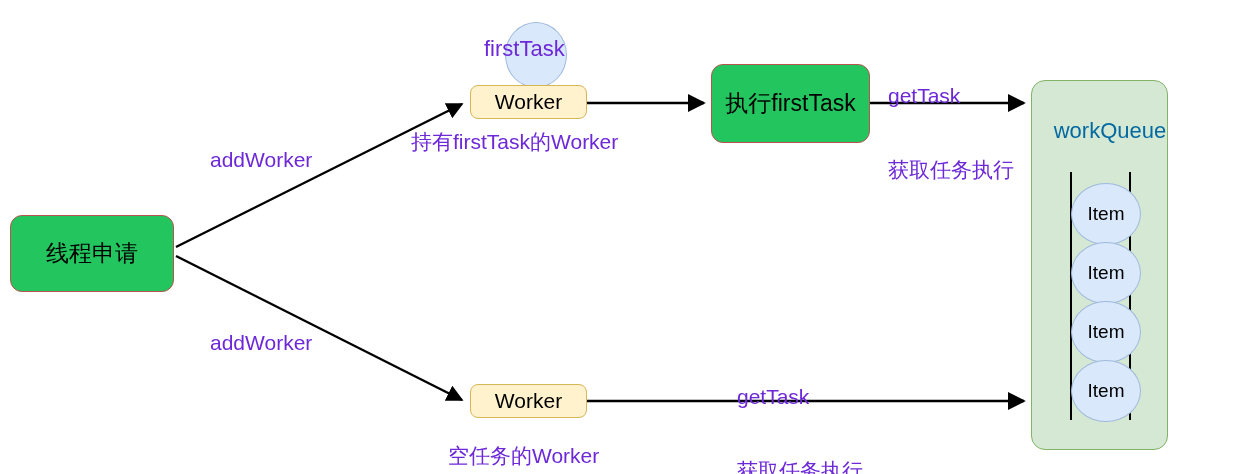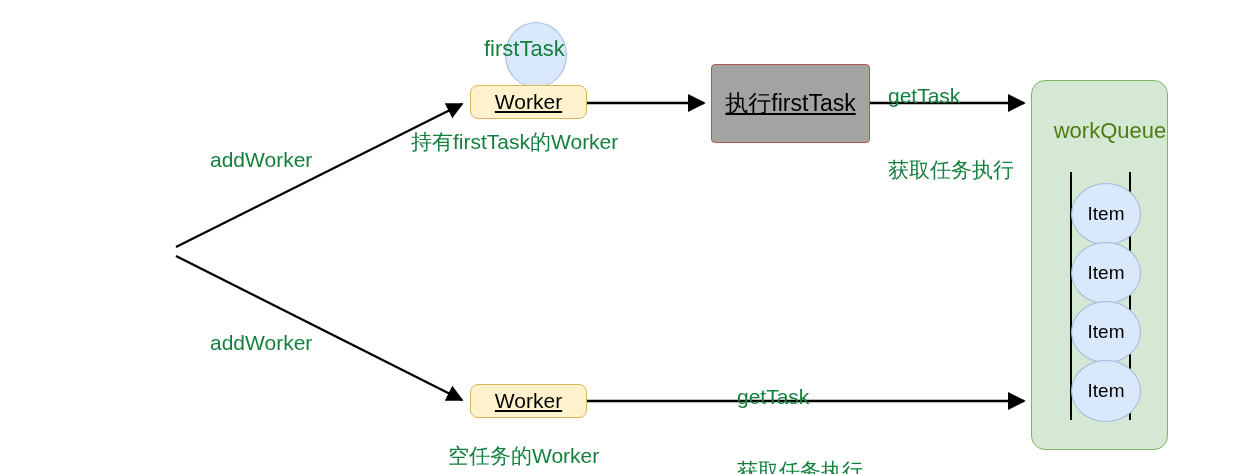--- a/index.html
+++ b/index.html
@@ -27,27 +27,26 @@
   }
 
   .node {
     position: absolute;
     box-sizing: border-box;
     display: flex;
     align-items: center;
     justify-content: center;
     text-align: center;
     line-height: 1.15;
-    text-decoration: underline;
   }
 
   .box-red {
-    background: #a3a3a3;
+    background: #22c55e;
     border: 1.6px solid #b85450;
-    border-radius: 4px;
+    border-radius: 12px;
     color: #000000;
     font-size: 23px;
   }
   .box-yellow {
     background: #fff2cc;
     border: 1.6px solid #d6b656;
     border-radius: 8px;
     color: #000000;
     font-size: 21px;
   }
@@ -63,21 +62,21 @@
     color: #000000;
   }
 
   .queue-title {
     position: absolute;
     left: 1031px;
     top: 118px;
     width: 158px;
     text-align: center;
     font-size: 22px;
-    color: #4d7c0f;
+    color: #0369a1;
   }
 
   .rail {
     position: absolute;
     width: 0;
     border-left: 2.2px solid #000000;
   }
 
   .item {
     position: absolute;
@@ -89,21 +88,21 @@
     box-sizing: border-box;
     display: flex;
     align-items: center;
     justify-content: center;
     font-size: 19px;
     color: #000000;
   }
 
   .edge-label {
     position: absolute;
-    color: #15803d;
+    color: #6d28d9;
     font-size: 21px;
     white-space: pre;
     line-height: 1.18;
   }
   .edge-label.center {
   }
 </style>
 </head>
 <body>
 
@@ -120,20 +119,23 @@
 
     <line x1="176" y1="256" x2="462" y2="400" stroke="#000000" stroke-width="2.4" marker-end="url(#arrow)"></line>
 
     <line x1="587" y1="103" x2="704" y2="103" stroke="#000000" stroke-width="2.6" marker-end="url(#arrow)"></line>
 
     <line x1="870" y1="103" x2="1024" y2="103" stroke="#000000" stroke-width="2.6" marker-end="url(#arrow)"></line>
 
     <line x1="587" y1="401" x2="1024" y2="401" stroke="#000000" stroke-width="2.6" marker-end="url(#arrow)"></line>
   </svg>
 
+  <div class="node box-red" style="left:10px; top:215px; width:164px; height:77px;">
+    <span>线程申请</span>
+  </div>
 
   <div class="node circle-blue" style="left:505px; top:22px; width:62px; height:66px;"></div>
   <div class="edge-label" style="left:484px; top:36px; font-size:22px;">firstTask</div>
 
   <div class="node box-yellow" style="left:470px; top:85px; width:117px; height:34px;">
     <span>Worker</span>
   </div>
 
   <div class="node box-red" style="left:711px; top:64px; width:159px; height:79px;">
     <span>执行firstTask</span>

